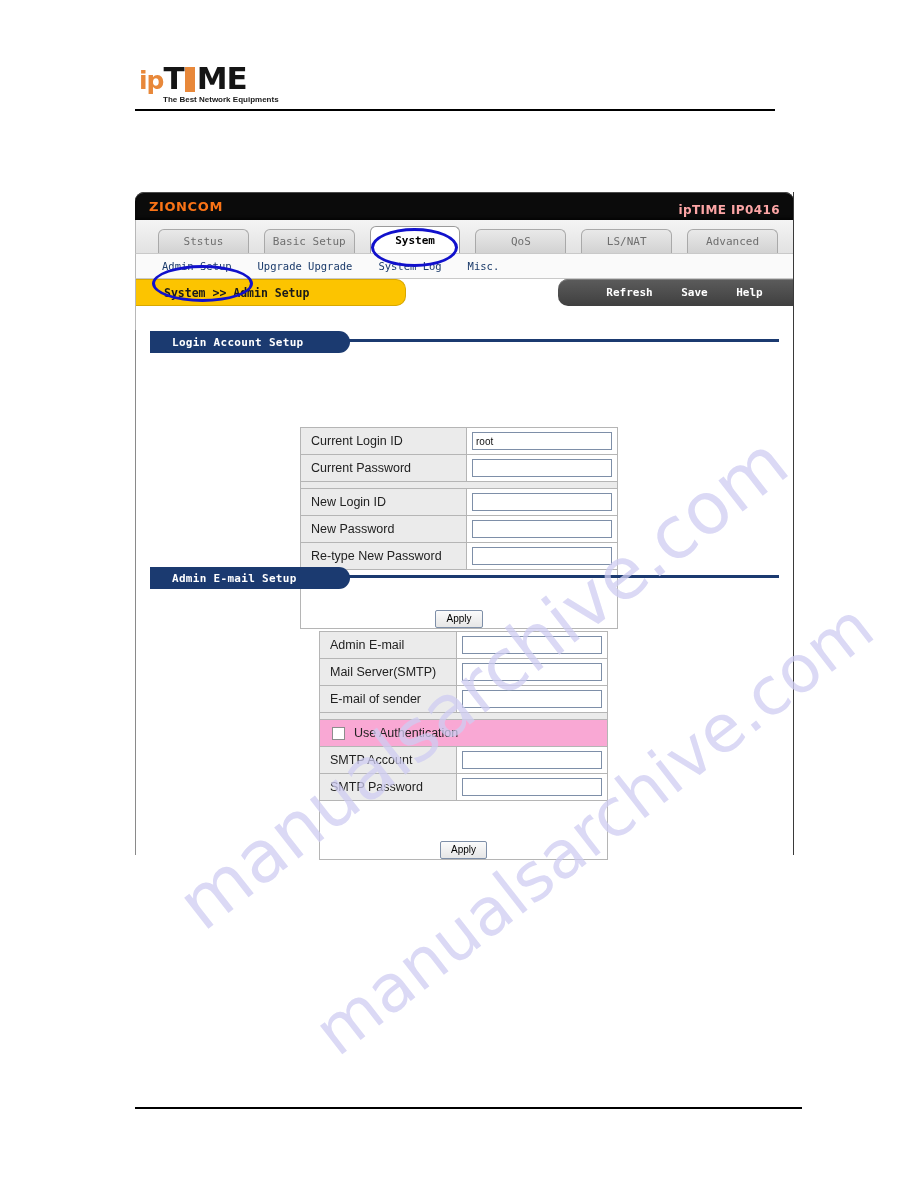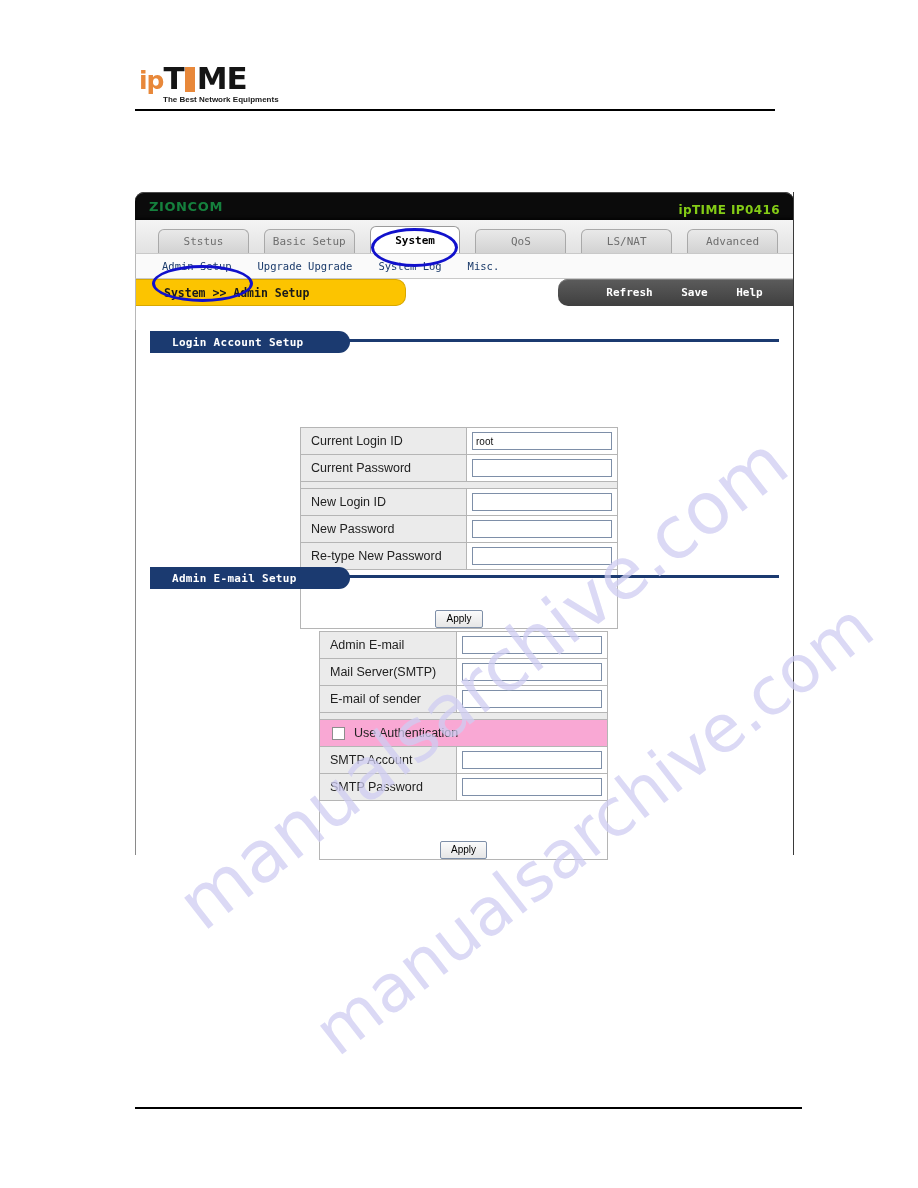--- a/index.html
+++ b/index.html
@@ -138,28 +138,28 @@
     background: #0b0b0b;
     border-radius: 9px 9px 0 0;
     box-shadow: inset 0 1px 0 #4b4b4b, inset 0 -2px 3px rgba(0,0,0,.6);
     display: flex;
     align-items: center;
     justify-content: space-between;
     padding: 0 14px;
     box-sizing: border-box;
   }
   .brand-left {
-    color: #15803d;
+    color: #f97316;
     font-family: "DejaVu Sans", sans-serif;
     font-weight: bold;
     font-size: 13px;
     letter-spacing: 0.6px;
   }
   .brand-right {
-    color: #84cc16;
+    color: #fca5a5;
     font-family: "DejaVu Sans", sans-serif;
     font-weight: bold;
     font-size: 12px;
     letter-spacing: 0.4px;
     margin-top: 8px;
   }
 
   
   .tabstrip {
     position: relative;

